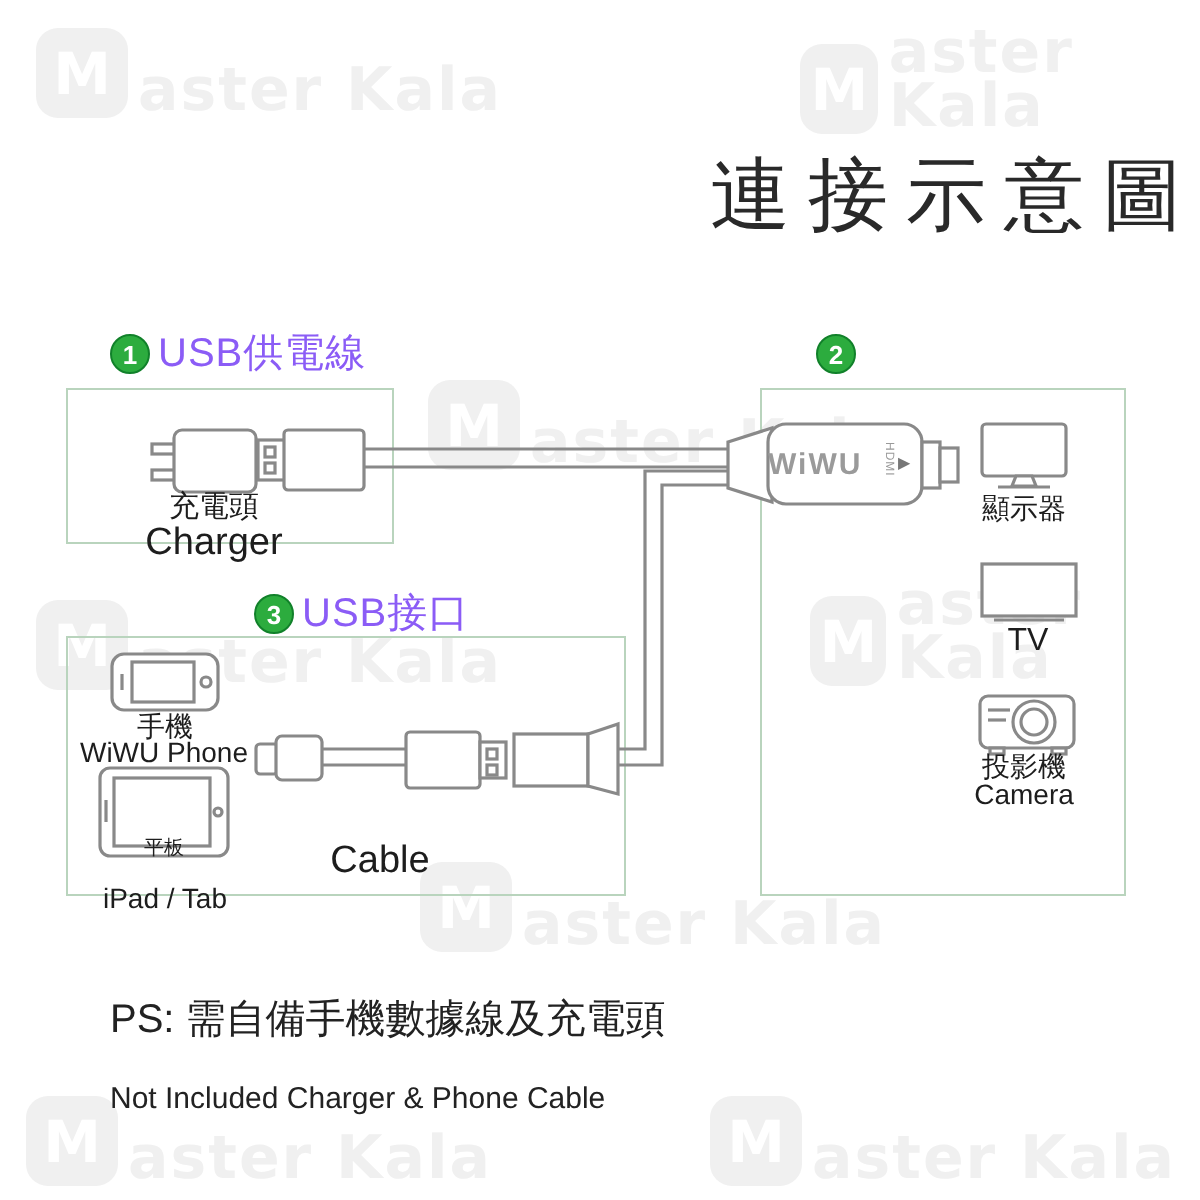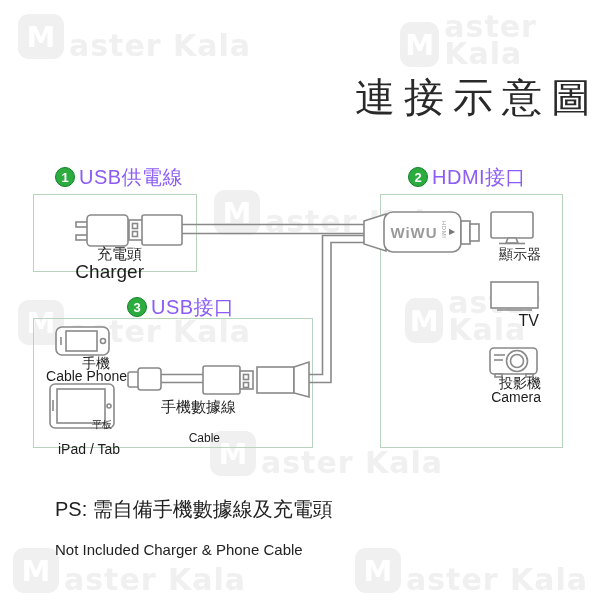--- a/index.html
+++ b/index.html
@@ -18,22 +18,22 @@
   
   .num-badge{position:absolute;width:20px;height:20px;border-radius:50%;background:#2cac3e;
              border:1px solid #11812a;box-sizing:border-box;color:#fff;font-size:13px;font-weight:bold;
              display:flex;align-items:center;justify-content:center;z-index:4;}
   .sec-label{position:absolute;font-size:20px;line-height:22px;color:#8b5cf6;z-index:4;letter-spacing:0.5px;}
   
   .gbox{position:absolute;border:1.5px solid #b9d4bd;box-sizing:border-box;z-index:2;background:transparent;}
   
   .art{position:absolute;left:0;top:0;z-index:3;}
   
-  .lbl{position:absolute;text-align:right;color:#1d1d1d;z-index:4;line-height:1.1;}
-  .adapter-brand{position:absolute;left:384px;top:224px;width:60px;text-align:center;font-size:15px;
+  .lbl{position:absolute;text-align:center;color:#1d1d1d;z-index:4;line-height:1.1;}
+  .adapter-brand{position:absolute;left:384px;top:224px;width:60px;text-align:left;font-size:15px;
                  font-weight:bold;letter-spacing:1px;color:#9a9a9a;z-index:4;}
   .hdmi-mark{position:absolute;left:441px;top:221px;font-size:6px;color:#999;writing-mode:vertical-rl;
              letter-spacing:0.5px;z-index:4;}
   .hdmi-arrow{position:absolute;left:449px;top:227px;font-size:8px;color:#777;z-index:4;}
   
   .note{position:absolute;left:55px;top:496px;width:310px;text-align:left;z-index:4;}
   .note-l1{font-size:20px;color:#222;}
   .note-l2{font-size:15px;color:#222;margin-top:18px;}
 </style>
 </head>
@@ -73,21 +73,20 @@
     <span class="wm-logo">M</span>
     <span class="wm-text">aster Kala</span>
   </div>
 
   <div class="title">連接示意圖</div>
 
   <div class="num-badge" style="left:55px;top:167px">1</div>
   <div class="sec-label" style="left:79px;top:166px">USB供電線</div>
 
   <div class="num-badge" style="left:408px;top:167px">2</div>
-  <div class="sec-label" style="left:432px;top:166px">HDMI接口</div>
 
   <div class="num-badge" style="left:127px;top:297px">3</div>
   <div class="sec-label" style="left:151px;top:296px">USB接口</div>
 
   <div class="gbox" style="left:33px;top:194px;width:164px;height:78px"></div>
   <div class="gbox" style="left:380px;top:194px;width:183px;height:254px"></div>
   <div class="gbox" style="left:33px;top:318px;width:280px;height:130px"></div>
 
   <svg class="art" width="600" height="600" viewBox="0 0 600 600">
     <g stroke="#898989" stroke-width="1.6" fill="#ffffff">
@@ -189,25 +188,24 @@
 
   <div class="lbl" style="left:72px;top:246px;width:70px;font-size:15px">充電頭</div>
   <div class="lbl" style="left:70px;top:262px;width:74px;font-size:19px">Charger</div>
 
   <div class="lbl" style="left:483px;top:247px;width:58px;font-size:14px">顯示器</div>
   <div class="lbl" style="left:489px;top:312px;width:50px;font-size:16px">TV</div>
   <div class="lbl" style="left:483px;top:376px;width:58px;font-size:14px">投影機</div>
   <div class="lbl" style="left:483px;top:390px;width:58px;font-size:14px">Camera</div>
 
   <div class="lbl" style="left:55px;top:356px;width:55px;font-size:14px">手機</div>
-  <div class="lbl" style="left:37px;top:369px;width:90px;font-size:14px">Cable Phone</div>
+  <div class="lbl" style="left:37px;top:369px;width:90px;font-size:14px">WiWU Phone</div>
   <div class="lbl" style="left:52px;top:419px;width:60px;font-size:10px">平板</div>
   <div class="lbl" style="left:45px;top:442px;width:75px;font-size:14px">iPad / Tab</div>
 
-  <div class="lbl" style="left:146px;top:399px;width:90px;font-size:15px">手機數據線</div>
-  <div class="lbl" style="left:160px;top:432px;width:60px;font-size:12px">Cable</div>
+  <div class="lbl" style="left:160px;top:421px;width:60px;font-size:19px">Cable</div>
 
   <div class="note">
     <div class="note-l1">PS: 需自備手機數據線及充電頭</div>
     <div class="note-l2">Not Included Charger &amp; Phone Cable</div>
   </div>
 
 </div>
 
 </body></html>

